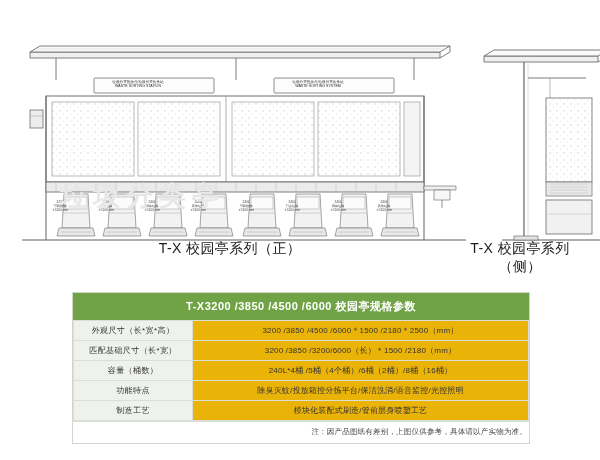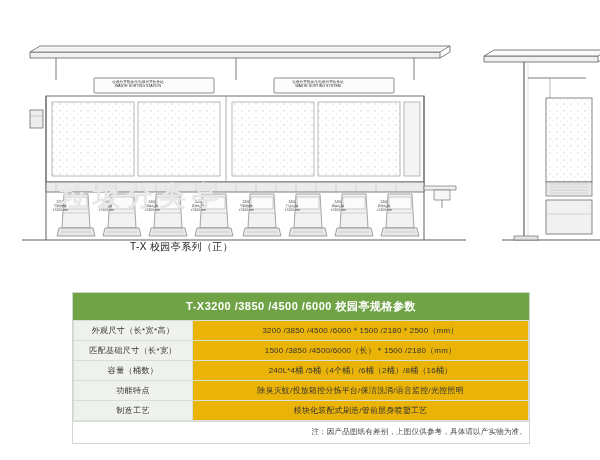--- a/index.html
+++ b/index.html
@@ -11,22 +11,23 @@
     overflow:hidden;
   }
   .page{position:absolute;inset:0;}
 
   
   .drawing{position:absolute;left:0;top:18px;width:600px;height:250px;padding-left:16px;}
   .drawing svg{display:block;}
 
   .caption{
     position:absolute;
-    font-size:10px;
+    font-size:14px;
     color:#1a1a1a;
+    text-align:center;
     letter-spacing:.4px;
   }
   #cap-front{left:130px;top:240px;width:200px;}
   #cap-side{left:460px;top:240px;width:120px;}
 
   
   .watermark{
     position:absolute;left:60px;top:160px;width:260px;
     font-size:27px;font-weight:bold;color:#e7e7e7;
     letter-spacing:6px;
@@ -282,32 +283,33 @@
     <div class="bin-lbl" style="left:368px;top:182px;width:32px;">
       <span>240L</span><br>
       <span>其他垃圾</span><br>
       <span>＃1100 mm</span>
     </div>
 
     <div class="watermark">垃圾分类亭</div>
   </div>
 
   <div class="caption" id="cap-front">T-X 校园亭系列（正）</div>
+  <div class="caption" id="cap-side">T-X 校园亭系列（侧）</div>
 
   <div class="spec-wrap">
     <div class="spec-title">T-X3200 /3850 /4500 /6000 校园亭规格参数</div>
     <table class="spec">
       <tbody>
         <tr>
           <td class="k">外观尺寸（长*宽*高）</td>
           <td class="v">3200 /3850 /4500 /6000＊1500 /2180＊2500（mm）</td>
         </tr>
         <tr>
           <td class="k">匹配基础尺寸（长*宽）</td>
-          <td class="v">1500 /3850 /4500/6000（长）＊1500 /2180（mm）</td>
+          <td class="v">3200 /3850 /3200/6000（长）＊1500 /2180（mm）</td>
         </tr>
         <tr>
           <td class="k">容量（桶数）</td>
           <td class="v">240L*4桶 /5桶（4个桶）/6桶（2桶）/8桶（16桶）</td>
         </tr>
         <tr>
           <td class="k">功能特点</td>
           <td class="v">除臭灭蚊/投放箱控分拣平台/保洁洗消/语音监控/光控照明</td>
         </tr>
         <tr>

